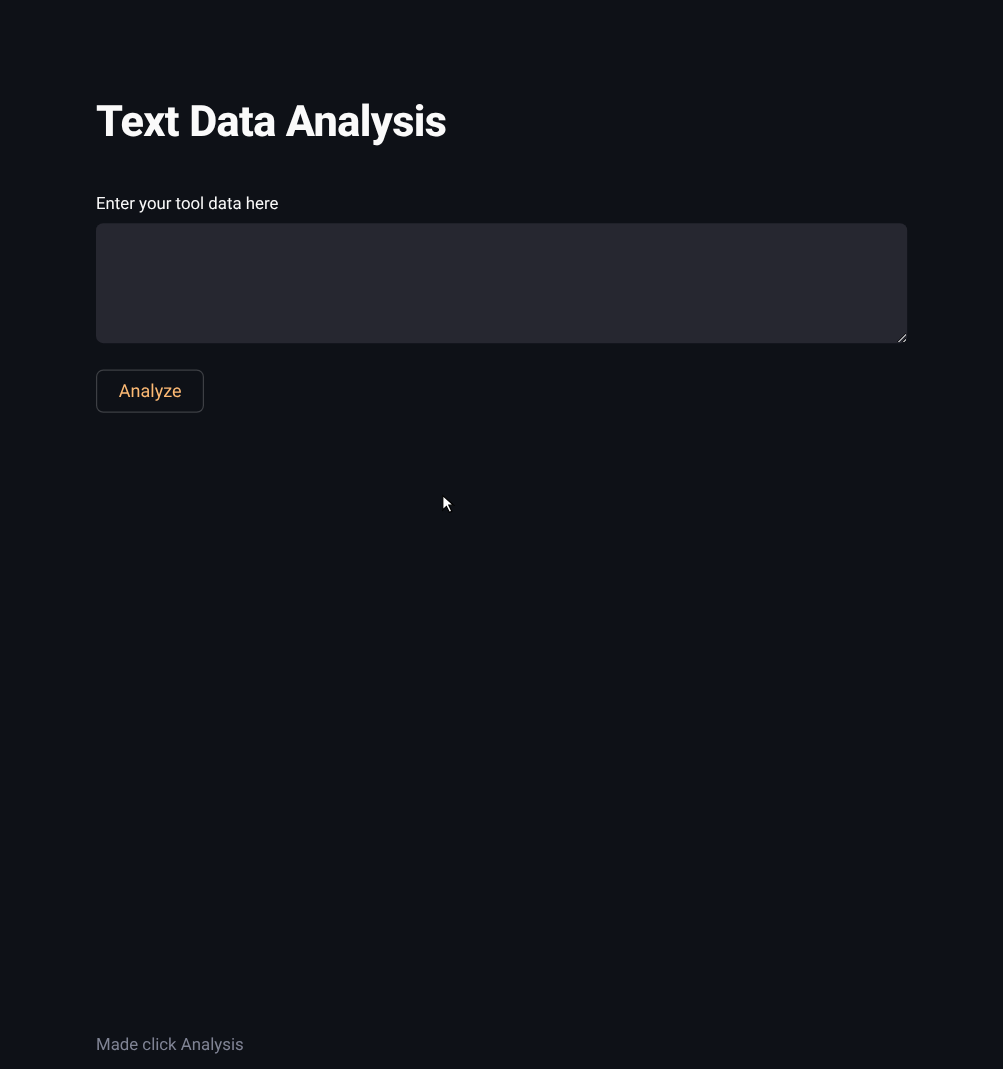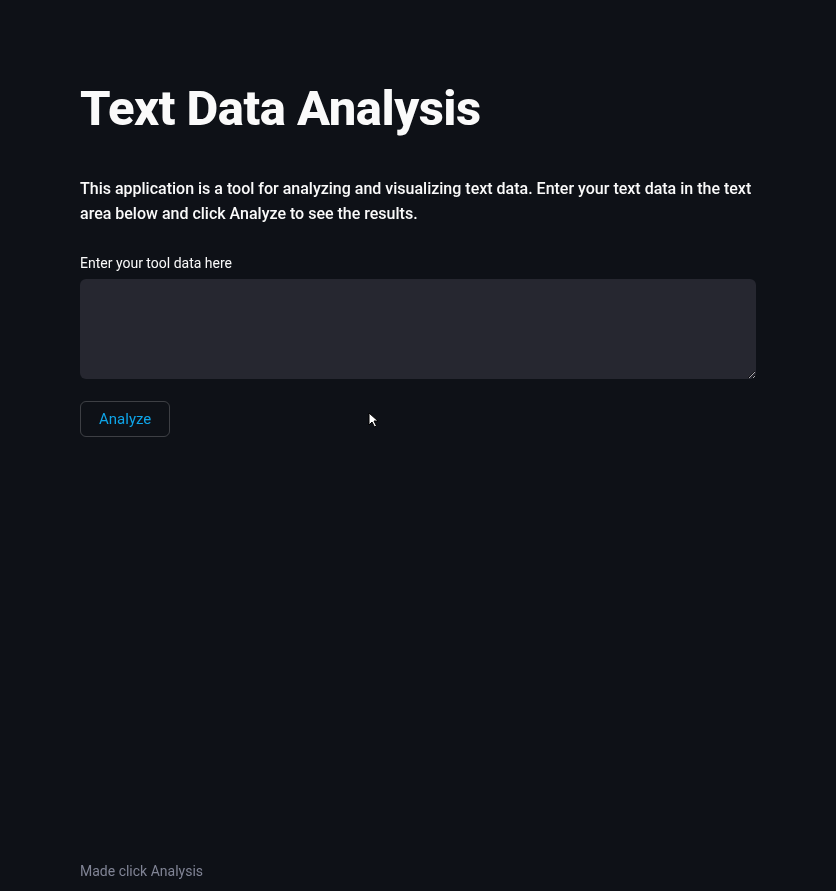--- a/index.html
+++ b/index.html
@@ -14,21 +14,21 @@
       font-family: -apple-system, BlinkMacSystemFont, "Segoe UI", Roboto, "Helvetica Neue", Arial, sans-serif;
       color: #fafafa;
       position: relative;
       overflow: hidden;
     }
     .main-container {
       padding: 80px 80px 0 80px;
       width: 100%;
     }
     .page-title {
-      font-size: 49px;
+      font-size: 36px;
       font-weight: 800;
       color: #fafafa;
       margin-bottom: 40px;
       letter-spacing: -0.5px;
     }
     .description {
       font-size: 16px;
       line-height: 1.55;
       color: #fafafa;
       font-weight: 500;
@@ -52,21 +52,21 @@
       padding: 10px;
       font-size: 14px;
       font-family: inherit;
       resize: vertical;
       margin-bottom: 18px;
       outline: none;
     }
     .analyze-button {
       background-color: transparent;
       border: 1px solid rgba(250, 250, 250, 0.2);
-      color: #0ea5e9;
+      color: #fdba74;
       padding: 8px 18px;
       border-radius: 6px;
       font-size: 15px;
       cursor: pointer;
       font-family: inherit;
     }
     .footer {
       position: absolute;
       bottom: 12px;
       left: 80px;
@@ -85,21 +85,20 @@
       height: 16px;
       pointer-events: none;
     }
   </style>
 </head>
 <body>
 
 <div class="main-container">
   <h1 class="page-title">Text Data Analysis</h1>
   
-  <p class="description">This application is a tool for analyzing and visualizing text data. Enter your text data in the text area below and click Analyze to see the results.</p>
   
   <label class="input-label">Enter your tool data here</label>
   
   <textarea class="text-area" placeholder="" style=""></textarea>
   
   <button class="analyze-button">Analyze</button>
 </div>
 
 <div class="footer">
   <span>Made click </span><a href="#" class="footer-link">Analysis</a>

